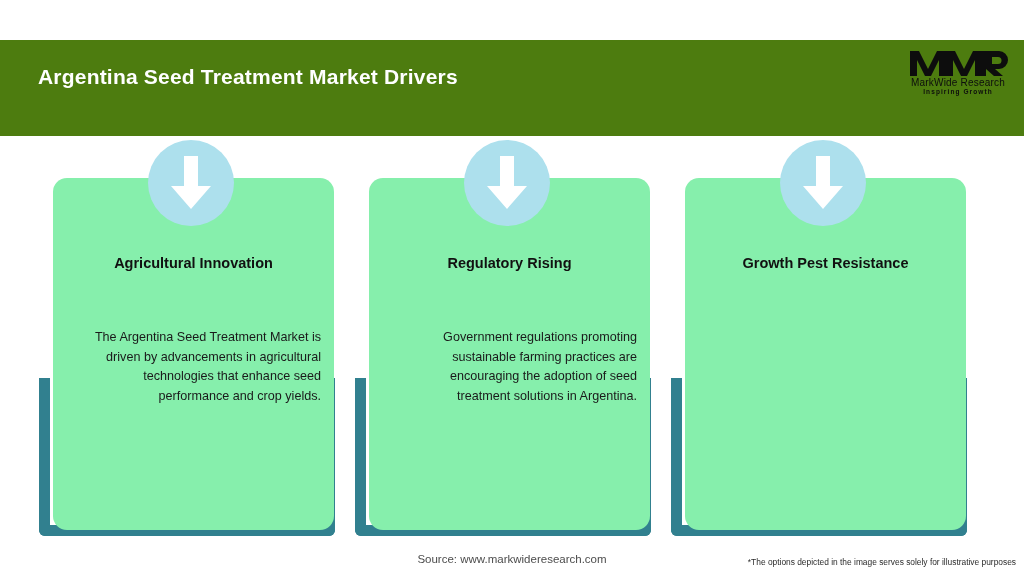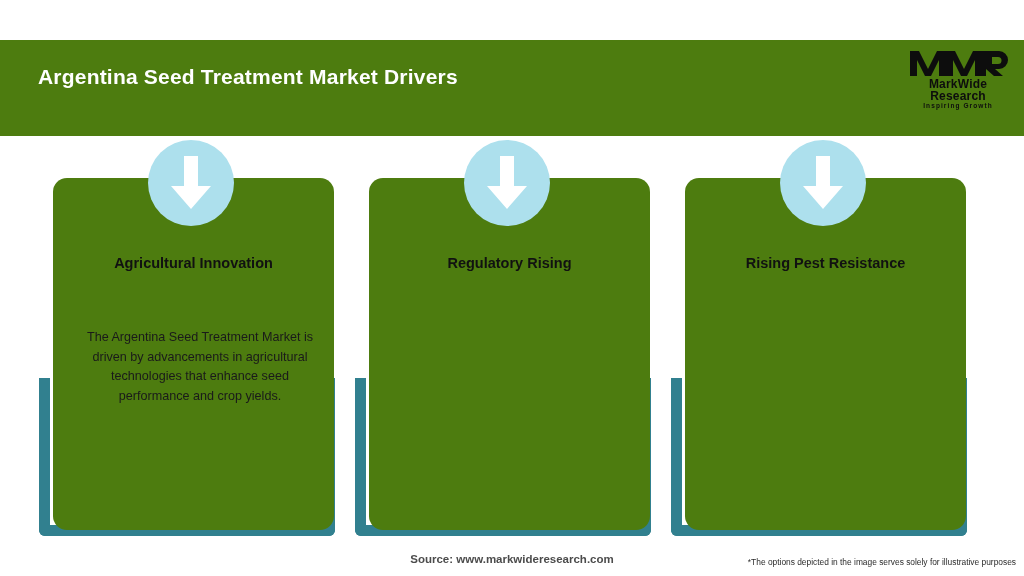--- a/index.html
+++ b/index.html
@@ -47,22 +47,22 @@
     height: 54px;
     text-align: center;
     line-height: 1;
   }
   .logo-mark {
     display: block;
     height: 28px;
   }
   .logo-name {
     display: block;
-    font-size: 12px;
-    font-weight: bold;
+    font-size: 10px;
+    font-weight: normal;
     color: #0d0d0d;
     letter-spacing: 0.2px;
     margin-top: 1px;
   }
   .logo-tag {
     display: block;
     font-size: 6.5px;
     font-weight: bold;
     color: #0d0d0d;
     letter-spacing: 1.1px;
@@ -101,21 +101,21 @@
     border-radius: 0 0 6px 6px;
   }
 
   
   .card {
     position: absolute;
     left: 14px;
     top: 82px;
     width: 281px;
     height: 352px;
-    background: #4d7c0f;
+    background: #86efac;
     border-radius: 14px;
     box-sizing: border-box;
   }
 
   .card-title {
     position: absolute;
     left: 12px;
     top: 76px;
     width: 257px;
     text-align: center;
@@ -126,21 +126,21 @@
   }
 
   .card-body {
     position: absolute;
     left: 26px;
     top: 150px;
     width: 242px;
     font-size: 12.6px;
     color: #1a1a1a;
     line-height: 1.55;
-    text-align: center;
+    text-align: right;
   }
 
   
   .icon-circle {
     position: absolute;
     left: 109px;
     top: 44px;
     width: 86px;
     height: 86px;
     border-radius: 50%;
@@ -154,21 +154,21 @@
   }
 
   
   .footer-source {
     position: absolute;
     left: 0;
     top: 553px;
     width: 1024px;
     text-align: center;
     font-size: 11.5px;
-    font-weight: bold;
+    font-weight: normal;
     color: #4c4c4c;
   }
   .footer-note {
     position: absolute;
     right: 8px;
     top: 557px;
     font-size: 8.4px;
     color: #2b2b2b;
     white-space: nowrap;
   }
@@ -206,32 +206,33 @@
       <svg width="42" height="54" viewBox="0 0 42 54" xmlns="http://www.w3.org/2000/svg" aria-hidden="true">
         <polygon points="14,0 28,0 28,30 41,30 21,53 1,30 14,30" fill="#ffffff"></polygon>
       </svg>
     </div>
   </div>
 
   <div class="card-wrap c2">
     <div class="bracket"></div>
     <div class="card">
       <div class="card-title">Regulatory Rising</div>
+      <div class="card-body">Government regulations promoting sustainable farming practices are encouraging the adoption of seed treatment solutions in Argentina.</div>
     </div>
     <div class="icon-circle">
       <svg width="42" height="54" viewBox="0 0 42 54" xmlns="http://www.w3.org/2000/svg" aria-hidden="true">
         <polygon points="14,0 28,0 28,30 41,30 21,53 1,30 14,30" fill="#ffffff"></polygon>
       </svg>
     </div>
   </div>
 
   <div class="card-wrap c3">
     <div class="bracket"></div>
     <div class="card">
-      <div class="card-title">Rising Pest Resistance</div>
+      <div class="card-title">Growth Pest Resistance</div>
     </div>
     <div class="icon-circle">
       <svg width="42" height="54" viewBox="0 0 42 54" xmlns="http://www.w3.org/2000/svg" aria-hidden="true">
         <polygon points="14,0 28,0 28,30 41,30 21,53 1,30 14,30" fill="#ffffff"></polygon>
       </svg>
     </div>
   </div>
 
 </div>
 

